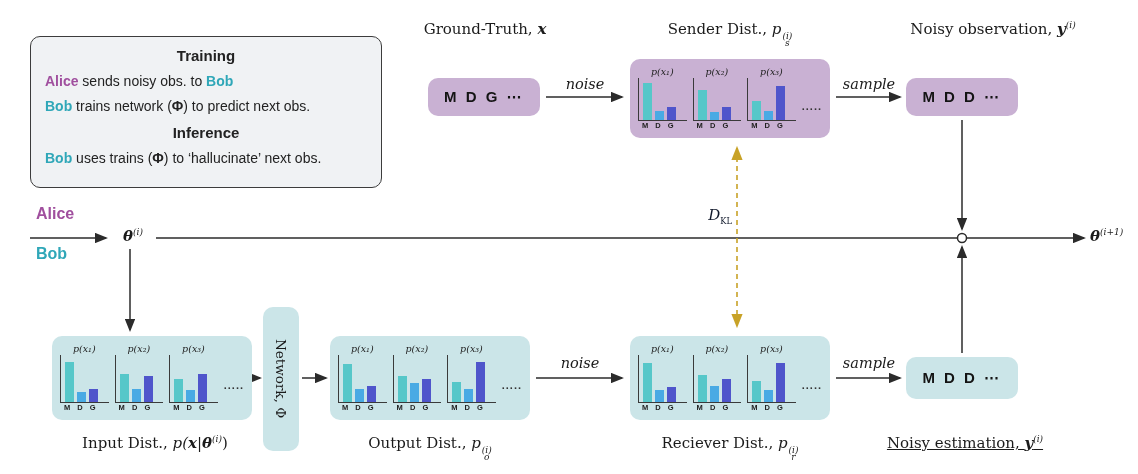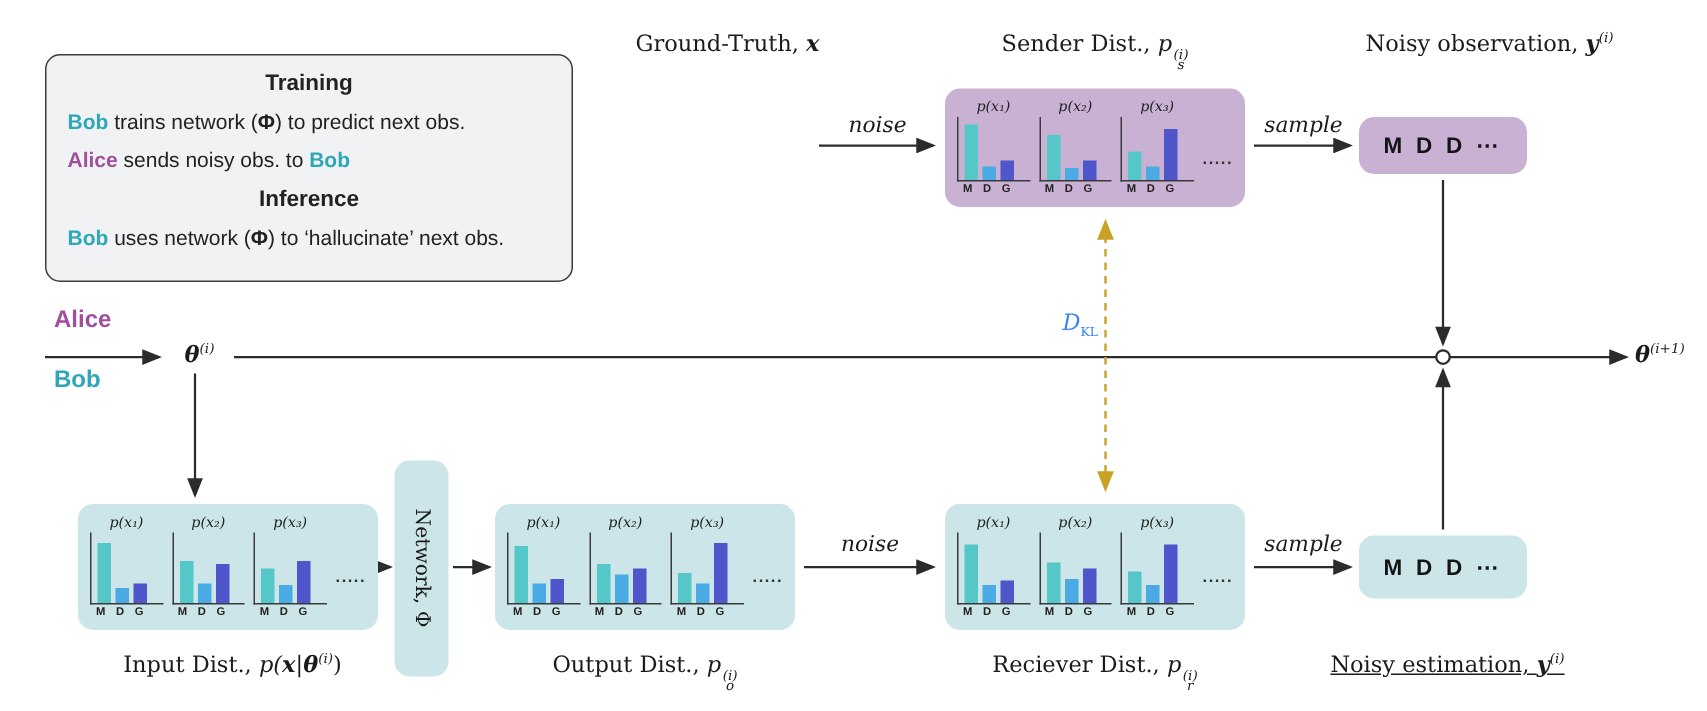--- a/index.html
+++ b/index.html
@@ -70,44 +70,45 @@
       <line x1="536" y1="378" x2="622" y2="378" marker-end="url(#ah)"></line>
       <line x1="836" y1="378" x2="900" y2="378" marker-end="url(#ah)"></line>
     </g>
     <line x1="737" y1="148" x2="737" y2="326" stroke="#c8a227" stroke-width="1.6" stroke-dasharray="5 4" marker-start="url(#ahg)" marker-end="url(#ahg)"></line>
     <circle cx="962" cy="238" r="4.5" fill="#ffffff" stroke="#2b2b2b" stroke-width="1.5"></circle>
   </svg>
 
   <div class="legend">
     <div class="legend-title">Training</div>
     <div class="legend-row">
+      <span class="alice-name">Alice</span><span> sends noisy obs. to </span><span class="bob-name">Bob</span>
+    </div>
+    <div class="legend-row">
       <span class="bob-name">Bob</span><span> trains network (</span><b>Φ</b><span>) to predict next obs.</span>
-    </div>
-    <div class="legend-row">
-      <span class="alice-name">Alice</span><span> sends noisy obs. to </span><span class="bob-name">Bob</span>
     </div>
     <div class="legend-title" style="margin-top:10px;">Inference</div>
     <div class="legend-row">
-      <span class="bob-name">Bob</span><span> uses network (</span><b>Φ</b><span>) to ‘hallucinate’ next obs.</span>
+      <span class="bob-name">Bob</span><span> uses trains (</span><b>Φ</b><span>) to ‘hallucinate’ next obs.</span>
     </div>
   </div>
 
   <div class="fig-label" style="left:395px;top:20px;width:180px;">
     <span>Ground-Truth, </span><span class="mi mb">x</span>
   </div>
   <div class="fig-label" style="left:630px;top:20px;width:200px;">
     <span>Sender Dist., </span><span class="mi">p</span><span class="ss">
         <span>(i)</span>
         <span>s</span>
       </span>
   </div>
   <div class="fig-label" style="left:875px;top:20px;width:180px;margin-left:28px;">
     <span>Noisy observation, </span><span class="mi mb">y</span><sup class="mi">(i)</sup>
   </div>
 
+  <div class="abs box-purple token-box" style="left:428px;top:78px;width:112px;height:38px;">M D G ⋯</div>
   <div class="fig-label ital" style="left:550px;top:76px;width:70px;font-size:14.5px;">noise</div>
   <div class="abs box-purple dist-box" style="left:630px;top:59px;width:200px;height:79px;">
       <div class="mini-chart">
         <div class="mc-title">p(x₁)</div>
         <div class="mc-plot">
           <div class="bar" style="height: 88%; background: rgb(86, 199, 201);"></div>
           <div class="bar" style="height: 22%; background: rgb(73, 170, 228);"></div>
           <div class="bar" style="height: 30%; background: rgb(79, 85, 203);"></div>
         </div>
         <div class="mc-axis">M D G</div>
@@ -133,21 +134,21 @@
       <div class="mc-ellipsis">.....</div>
     </div>
   <div class="fig-label ital" style="left:832px;top:76px;width:74px;font-size:14.5px;">sample</div>
   <div class="abs box-purple token-box" style="left:906px;top:78px;width:112px;height:38px;">M D D ⋯</div>
 
   <div class="actor-label" style="left:36px;top:205px;color:#a04f9e;">Alice</div>
   <div class="actor-label" style="left:36px;top:245px;color:#2fa7b8;">Bob</div>
   <div class="fig-label" style="left:110px;top:227px;width:46px;">
     <span class="mi mb">θ</span><sup class="mi">(i)</sup>
   </div>
-  <div class="fig-label" style="left:688px;top:206px;width:44px;text-align:right;color:#3b82f6;">
+  <div class="fig-label" style="left:688px;top:206px;width:44px;text-align:right;color:#0f172a;">
     <span class="mi">D</span><sub style="font-size:0.55em;">KL</sub>
   </div>
   <div class="fig-label" style="left:1090px;top:227px;width:48px;text-align:left;">
     <span class="mi mb">θ</span><sup class="mi">(i+1)</sup>
   </div>
 
   <div class="abs box-teal dist-box" style="left:52px;top:336px;width:200px;height:84px;">
       <div class="mini-chart">
         <div class="mc-title">p(x₁)</div>
         <div class="mc-plot">

